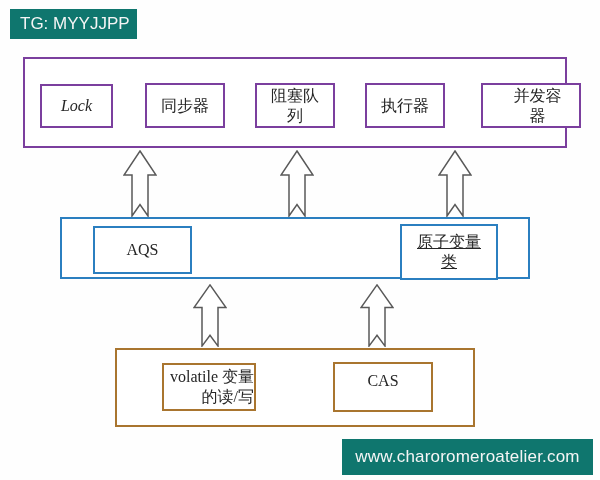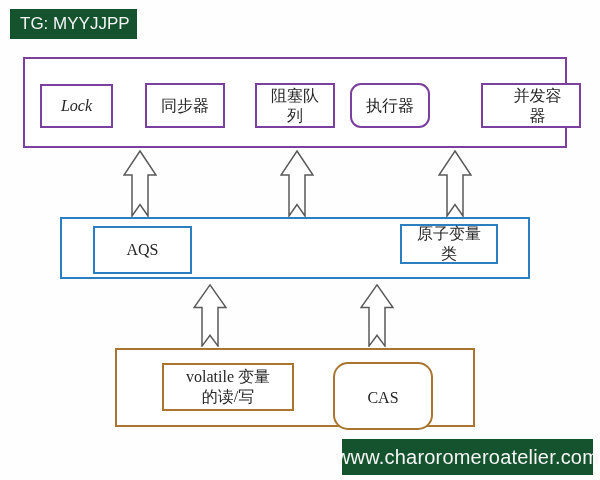--- a/index.html
+++ b/index.html
@@ -9,28 +9,28 @@
     height: 480px;
     background: #fefefe;
     font-family: "Liberation Serif", "DejaVu Serif", serif;
     color: #262626;
     overflow: hidden;
   }
   .abs { position: absolute; box-sizing: border-box; }
 
   
   .chip {
-    background: #14532d;
+    background: #0f766e;
     color: #f5f5f5;
     font-family: "Liberation Sans", "DejaVu Sans", sans-serif;
     display: flex;
     align-items: center;
   }
   #tg-badge { left: 10px; top: 9px; width: 127px; height: 30px; font-size: 17px; padding-left: 10px; }
-  #watermark { left: 342px; top: 439px; width: 251px; height: 36px; font-size: 20px; justify-content: center; letter-spacing: 0.2px; }
+  #watermark { left: 342px; top: 439px; width: 251px; height: 36px; font-size: 17px; justify-content: center; letter-spacing: 0.2px; }
 
   
   .layer { background: #fff; border: 2px solid; }
   #layer-top    { left: 23px;  top: 57px;  width: 544px; height: 91px; border-color: #7b3f9e; }
   #layer-middle { left: 60px;  top: 217px; width: 470px; height: 62px; border-color: #2b7fc0; }
   #layer-bottom { left: 115px; top: 348px; width: 360px; height: 79px; border-color: #a9752f; }
 
   
   .node {
     background: #fff;
@@ -42,30 +42,30 @@
     font-size: 16px;
     line-height: 1.25;
   }
   .node-purple { border-color: #7b3f9e; }
   .node-blue   { border-color: #2b7fc0; }
   .node-brown  { border-color: #a9752f; }
 
   #node-lock   { left: 40px;  top: 84px;  width: 73px; height: 44px; font-style: italic; }
   #node-sync   { left: 145px; top: 83px;  width: 80px; height: 45px; }
   #node-blockq { left: 255px; top: 83px;  width: 80px; height: 45px; }
-  #node-exec   { left: 350px; top: 83px;  width: 80px; height: 45px; border-radius: 11px; }
+  #node-exec   { left: 365px; top: 83px;  width: 80px; height: 45px; }
   #node-concc  { left: 481px; top: 83px;  width: 100px; height: 45px; padding-left: 13px; }
 
   #node-aqs      { left: 93px;  top: 226px; width: 99px; height: 48px; }
   #node-nonblock { left: 252px; top: 224px; width: 98px; height: 46px; }
-  #node-atomic   { left: 400px; top: 224px; width: 98px; height: 40px; }
+  #node-atomic   { left: 400px; top: 224px; width: 98px; height: 56px; text-decoration: underline; }
 
-  #node-volatile { left: 162px; top: 363px; width: 132px; height: 48px; }
-  #node-cas      { left: 333px; top: 362px; width: 100px; height: 68px;
-                   align-items: flex-start; padding-top: 24px; border-radius: 15px; }
+  #node-volatile { left: 162px; top: 363px; width: 94px; height: 48px; text-align: right; }
+  #node-cas      { left: 333px; top: 362px; width: 100px; height: 50px;
+                   align-items: flex-start; padding-top: 7px; }
 
   
   .w3 { display: inline-block; width: 3.1em; }
   .w4 { display: inline-block; width: 4.1em; }
   .wv { display: inline-block; width: 98px; }
 
   
   .arrow { width: 34px; }
   #arr-u1 { left: 123px; top: 150px; height: 67px; }
   #arr-u2 { left: 280px; top: 150px; height: 67px; }

